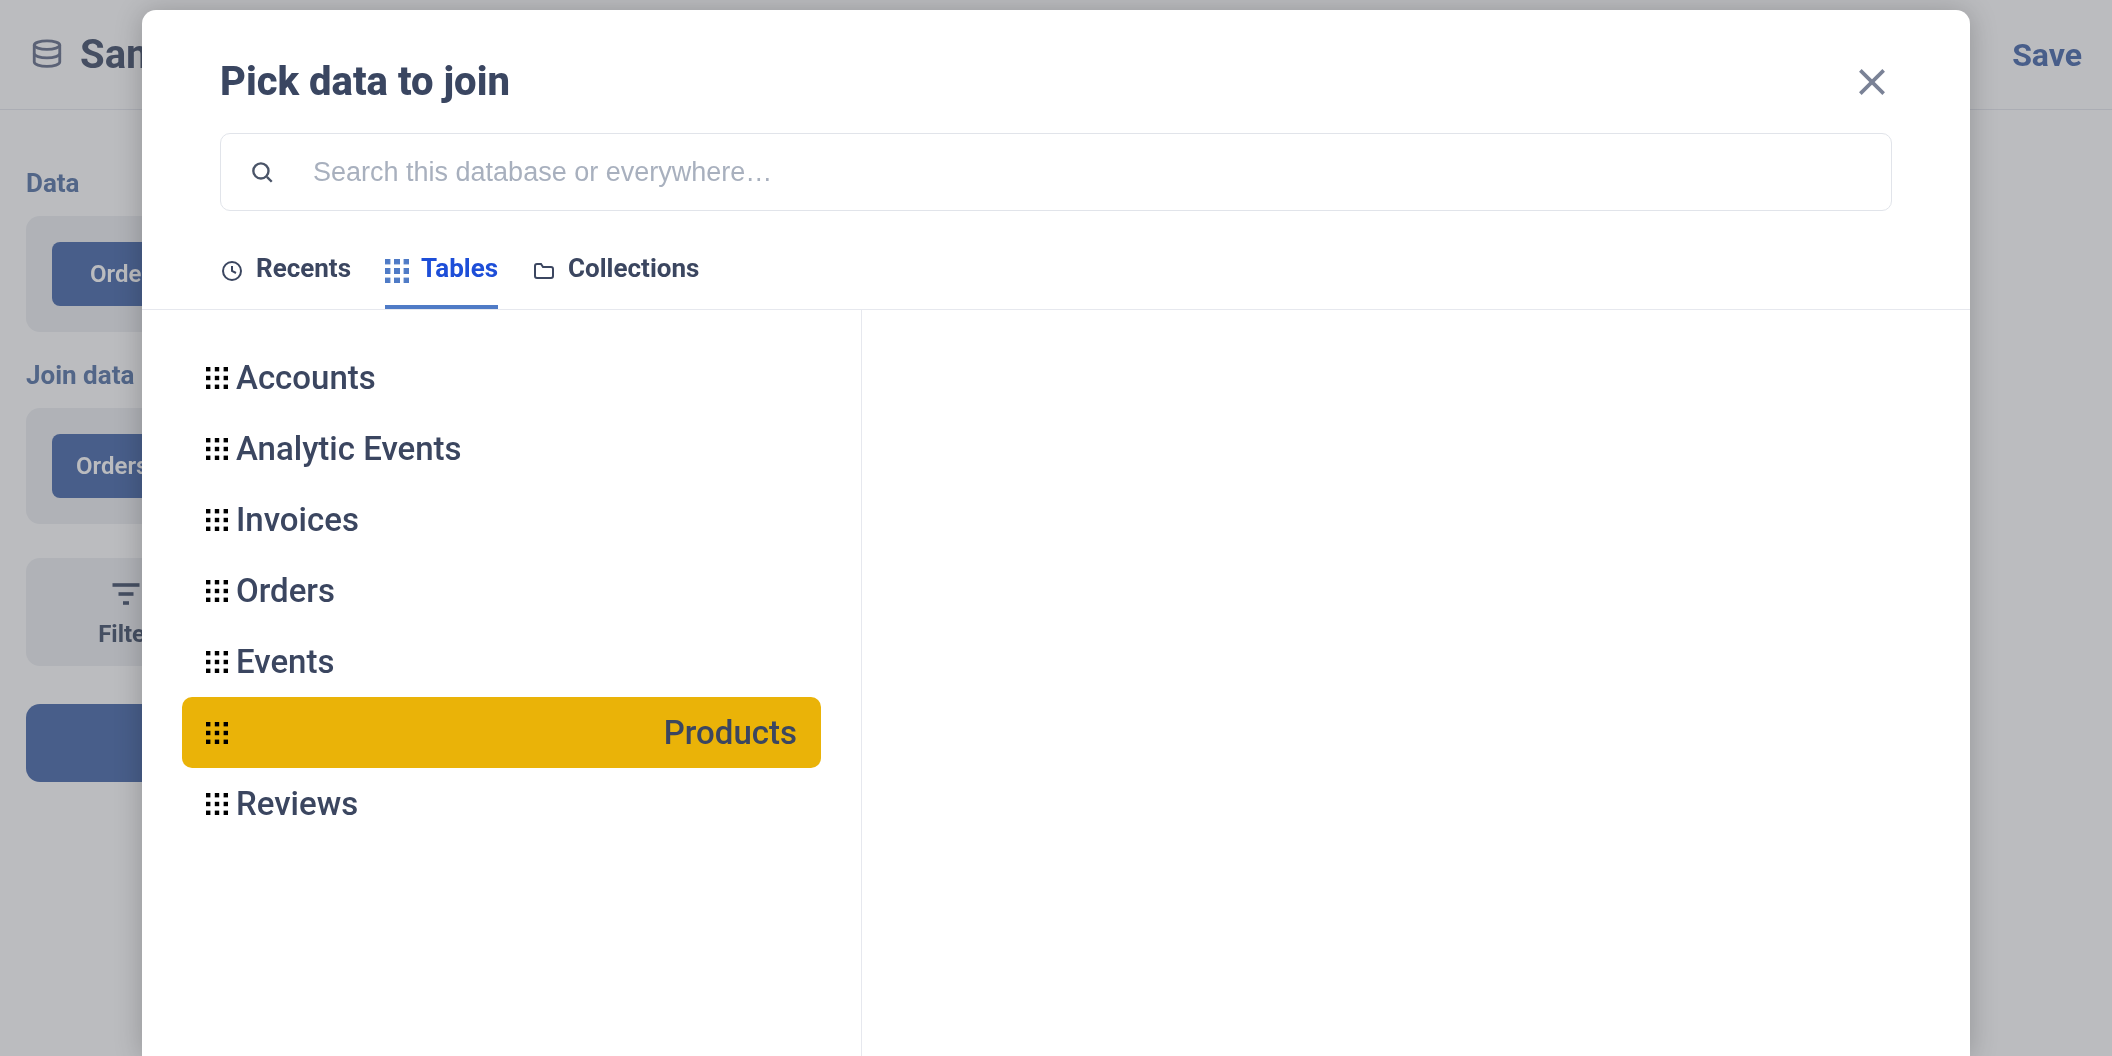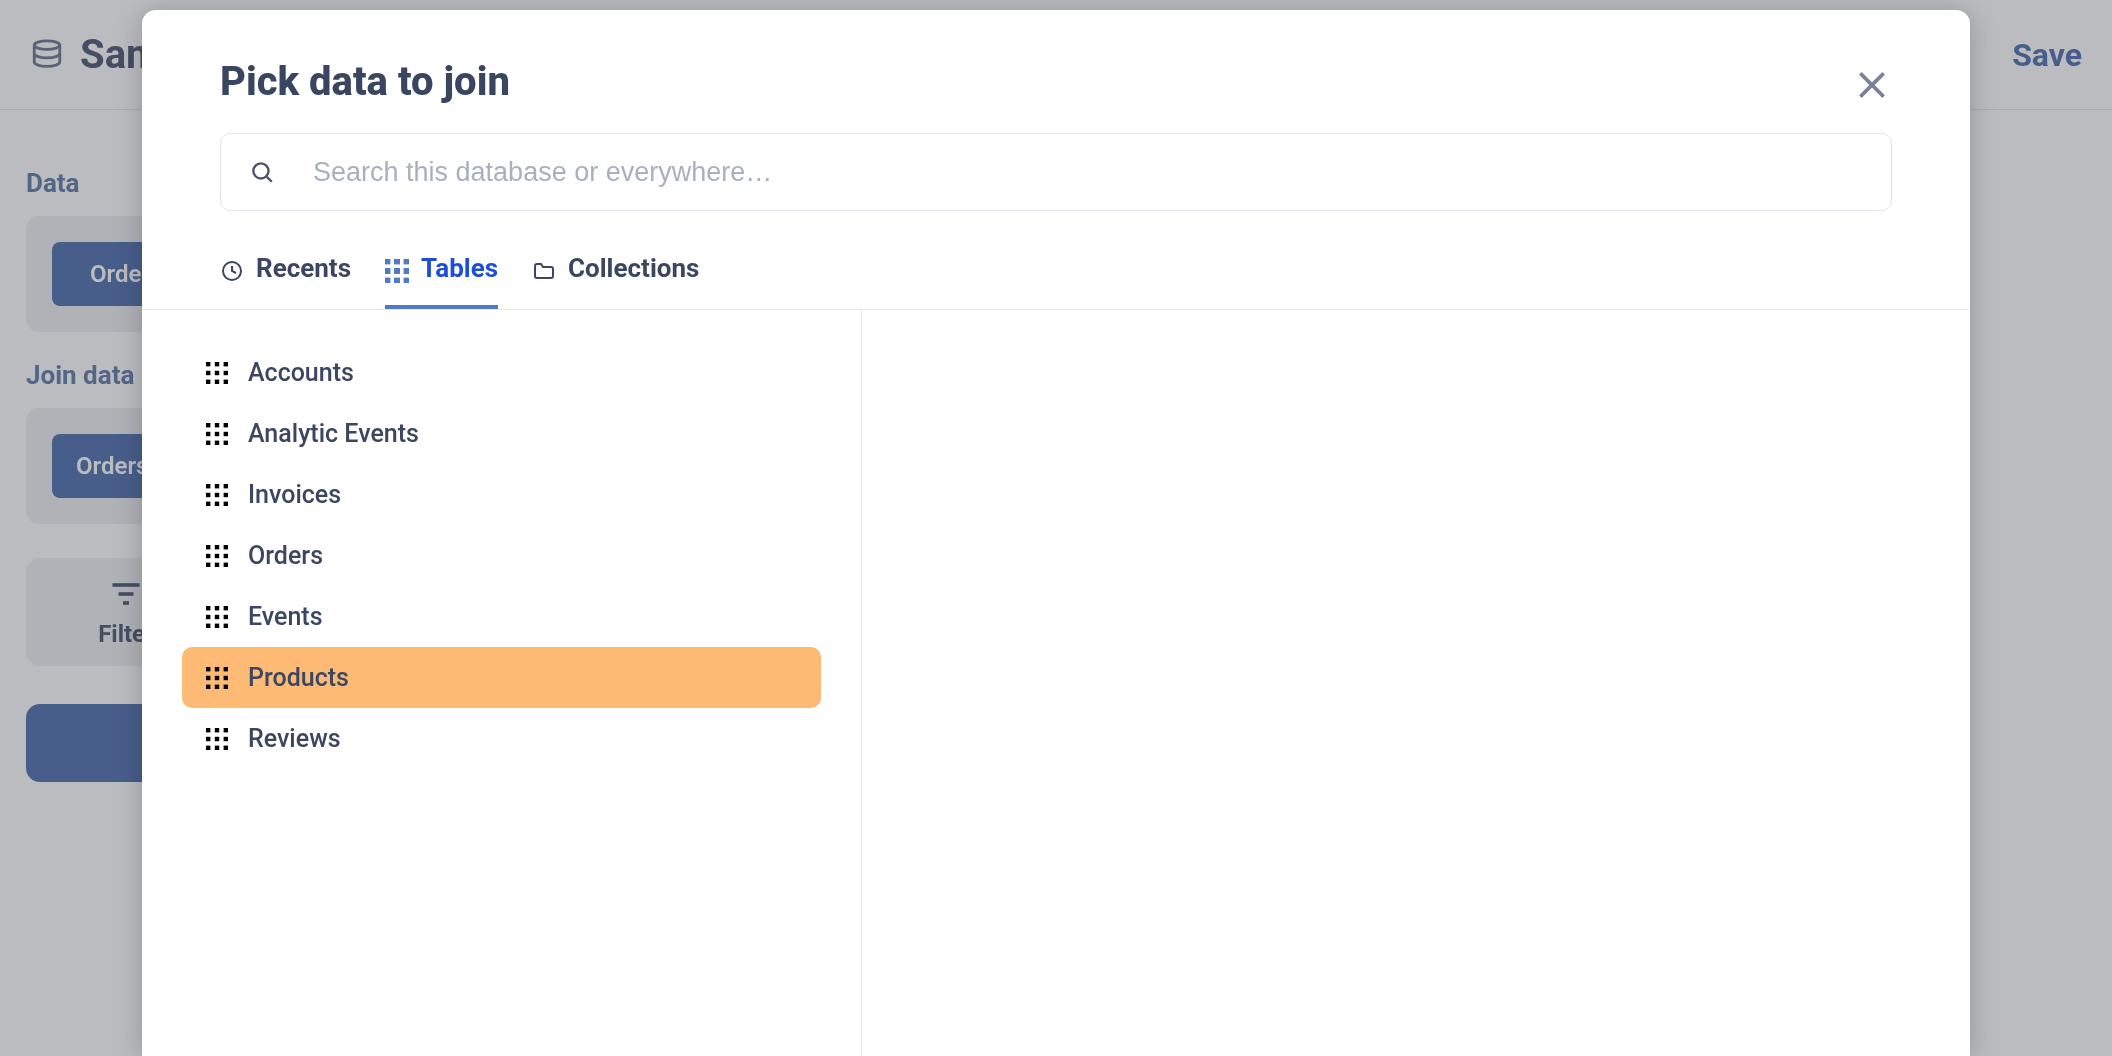--- a/index.html
+++ b/index.html
@@ -99,21 +99,21 @@
     right: 142px;
     bottom: 0;
     background: #fff;
     border-radius: 14px 14px 0 0;
     box-shadow: 0 2px 28px rgba(0,0,0,0.22);
     display: flex;
     flex-direction: column;
   }
   .modal-header {
     display: flex;
-    align-items: flex-end;
+    align-items: center;
     padding: 48px 78px 28px 78px;
   }
   .modal-title {
     font-size: 40px;
     font-weight: 800;
     color: #3a4661;
   }
   .modal-close {
     margin-left: auto;
     width: 40px; height: 40px;
@@ -176,30 +176,31 @@
     overflow: hidden;
   }
   .table-list {
     width: 720px;
     border-right: 1px solid #e6e8ee;
     padding: 32px 40px;
   }
   .table-item {
     display: flex;
     align-items: center;
-    gap: 20px;
+    gap: 8px;
     padding: 16px 24px;
     border-radius: 10px;
-    font-size: 25px;
+    font-size: 33px;
     font-weight: 500;
     color: #3b4660;
     cursor: pointer;
   }
   .table-item.highlight {
-    background: #fdba74;
+    background: #eab308;
+    justify-content: space-between;
   }
   .table-item svg { width: 22px; height: 22px; }
 
 </style>
 </head>
 <body>
 
 <svg width="0" height="0" style="position:absolute">
   <defs>
     <g id="grid9">

